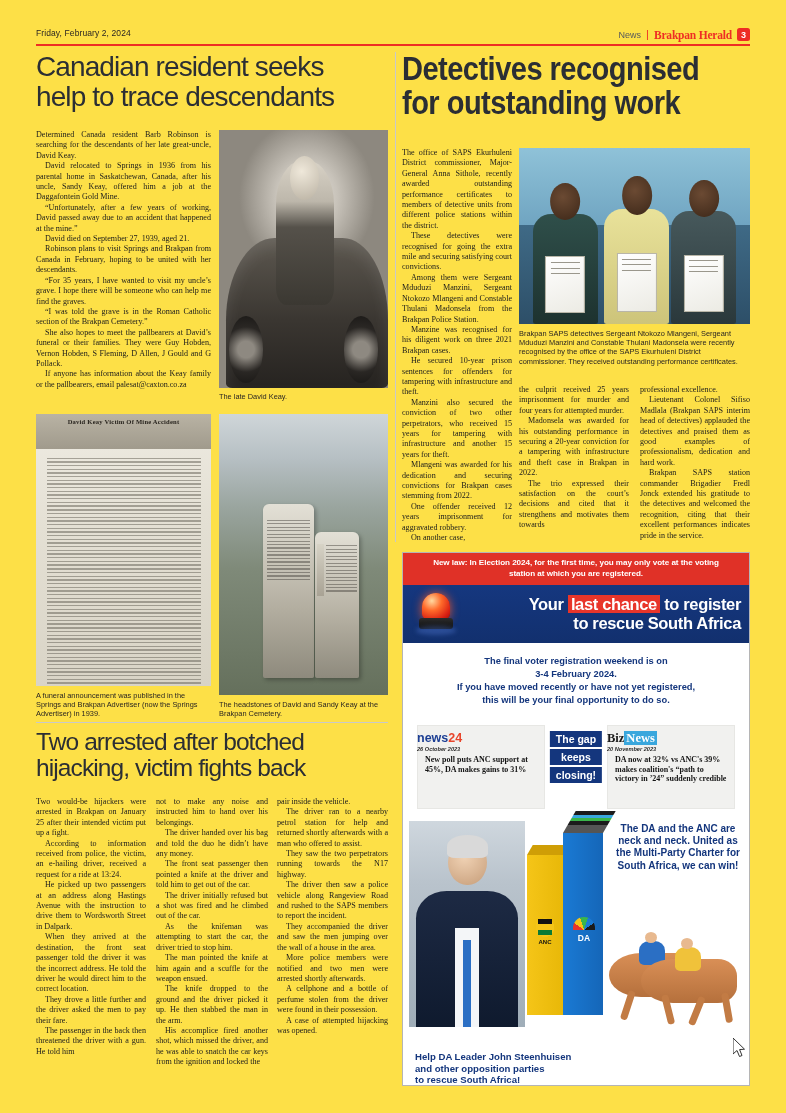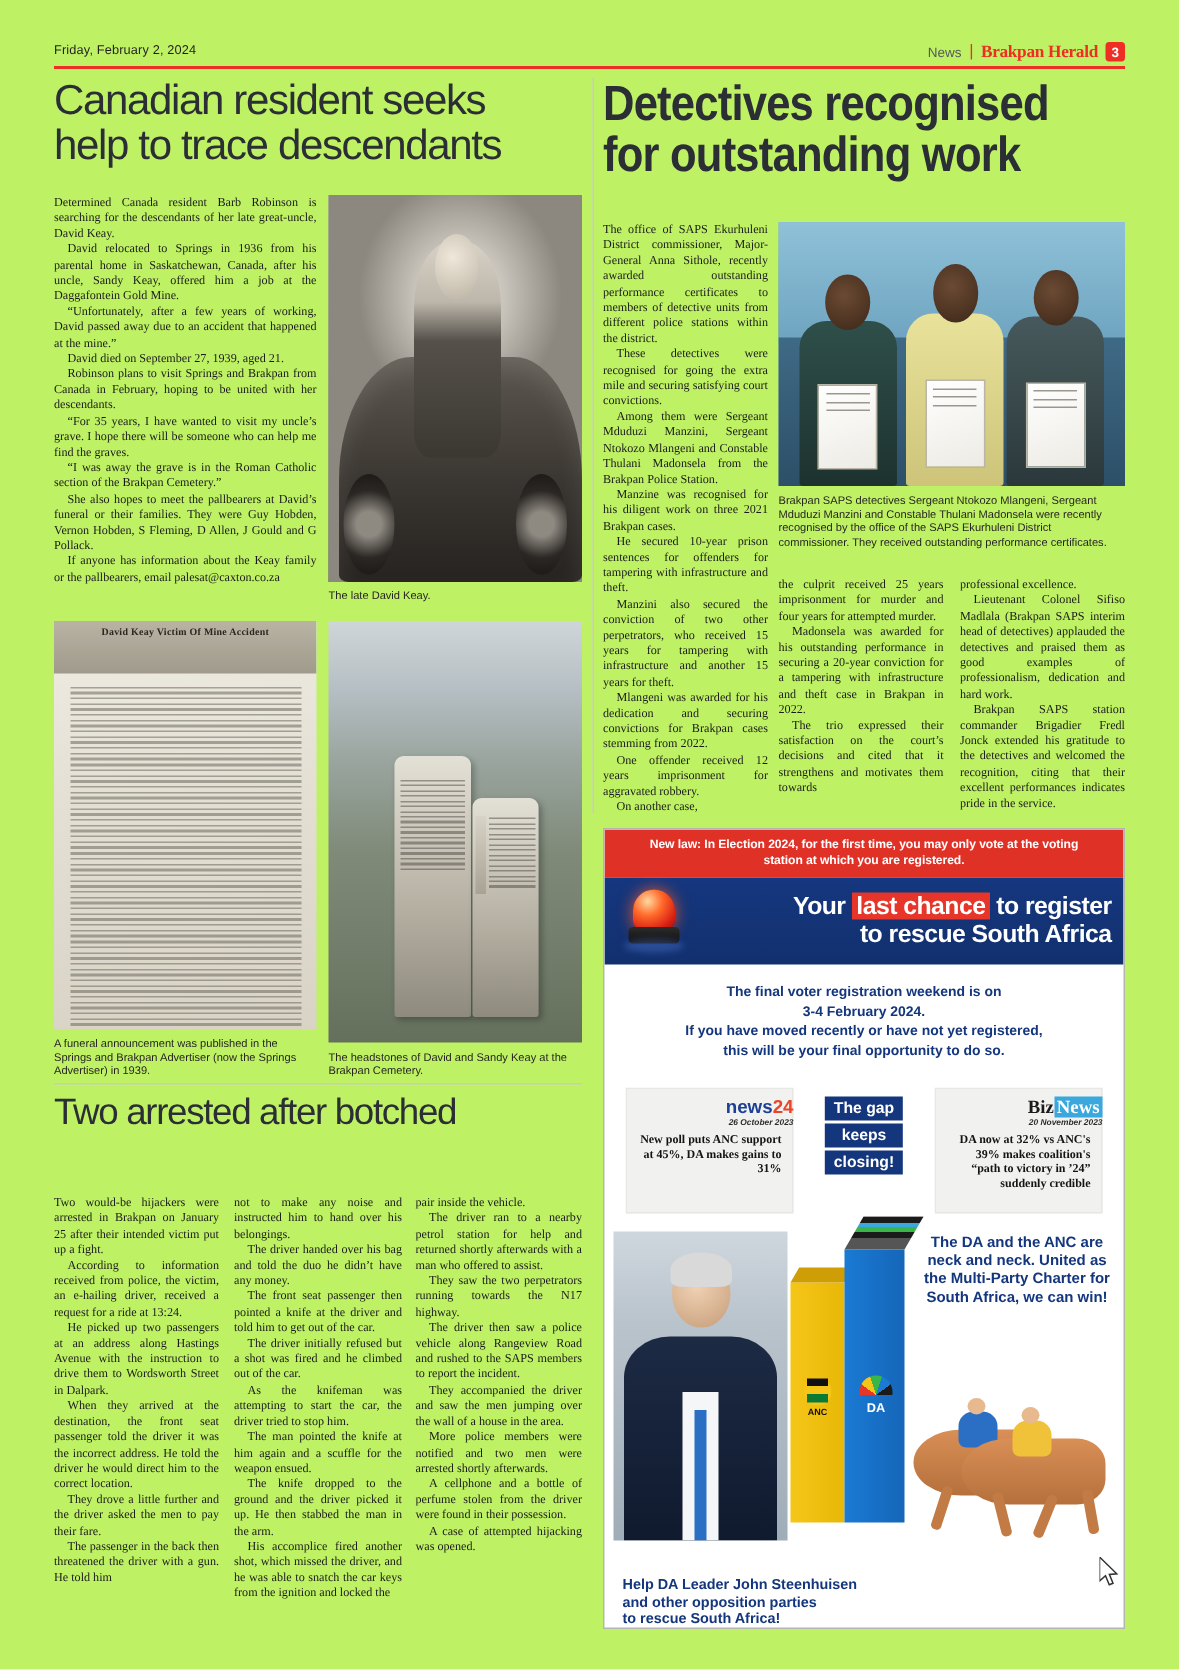--- a/index.html
+++ b/index.html
@@ -2,21 +2,21 @@
 <html><head>
 <meta charset="utf-8">
 <style>
   * { box-sizing: border-box; margin: 0; padding: 0; }
   html, body {
     width: 786px; height: 1113px;
     background: #ffffff;
     font-family: "Liberation Sans", sans-serif;
     overflow: hidden;
   }
-  .page { position: relative; width: 786px; height: 1113px; background:#bef264; }
+  .page { position: relative; width: 786px; height: 1113px; background:#fde047; }
 
   
   .masthead {
     position: absolute; left: 36px; top: 28px; width: 714px; height: 22px;
     display: flex; align-items: flex-start; justify-content: space-between;
   }
   .masthead-date { font-size: 8.5px; color: #231f20; letter-spacing: .1px; }
   .masthead-right { display: flex; align-items: center; gap: 5px; }
   .mh-news { font-size: 9px; color: #58595b; }
   .mh-pipe { color: #ee2d24; font-size: 11px; line-height: 1; }
@@ -200,22 +200,22 @@
   }
   .hl-mark { background:#e8352a; padding:0 3px; }
   .ad-sub {
     text-align:center; color:#14367d; font-weight:bold;
     font-size:9.3px; line-height:13px; padding:12px 18px 10px;
   }
   .ad-polls {
     position:relative; height:96px; margin-top:2px;
   }
   .poll-card {
-    position:absolute; top:6px; width:112px; height:84px;
-    background:#f1f1ef; text-align:right; padding-top:7px;
+    position:absolute; top:6px; width:128px; height:84px;
+    background:#f1f1ef; text-align:left; padding-top:7px;
     box-shadow: 0 0 0 1px #e7e7e4 inset;
   }
   .poll-card.left  { left:14px; }
   .poll-card.right { right:14px; }
   .poll-brand { font-size:12.5px; font-weight:bold; line-height:13px; }
   .n24-a { color:#1d3f94; } .n24-b { color:#e8452b; }
   .biz-a { color:#1b1b1b; font-family:"Liberation Serif", serif; }
   .biz-b { color:#ffffff; background:#3aa7dd; padding:0 2px; font-family:"Liberation Serif", serif; }
   .poll-date { font-size:5.6px; font-style:italic; font-weight:bold; color:#2c2c2c; margin:1px 0 3px; }
   .poll-text {
@@ -352,21 +352,21 @@
     </div>
   </div>
 
   <div class="body-col" style="position:absolute; left:36px; top:130px; width:175px;">
     <p>Determined Canada resident Barb Robinson is searching for the descendants of her late great-uncle, David Keay.</p>
     <p>David relocated to Springs in 1936 from his parental home in Saskatchewan, Canada, after his uncle, Sandy Keay, offered him a job at the Daggafontein Gold Mine.</p>
     <p>“Unfortunately, after a few years of working, David passed away due to an accident that happened at the mine.”</p>
     <p>David died on September 27, 1939, aged 21.</p>
     <p>Robinson plans to visit Springs and Brakpan from Canada in February, hoping to be united with her descendants.</p>
     <p>“For 35 years, I have wanted to visit my uncle’s grave. I hope there will be someone who can help me find the graves.</p>
-    <p>“I was away the grave is in the Roman Catholic section of the Brakpan Cemetery.”</p>
+    <p>“I was told the grave is in the Roman Catholic section of the Brakpan Cemetery.”</p>
     <p>She also hopes to meet the pallbearers at David’s funeral or their families. They were Guy Hobden, Vernon Hobden, S Fleming, D Allen, J Gould and G Pollack.</p>
     <p>If anyone has information about the Keay family or the pallbearers, email palesat@caxton.co.za</p>
   </div>
 
   <div class="photo ph-keay" style="left:219px; top:130px; width:169px; height:258px;">
     <div class="photo-inner">
       <div class="keay-car"></div>
       <div class="keay-wheel l"></div>
       <div class="keay-wheel r"></div>
       <div class="keay-man"></div>
@@ -557,20 +557,21 @@
     <p>professional excellence.</p>
     <p>Lieutenant Colonel Sifiso Madlala (Brakpan SAPS interim head of detectives) applauded the detectives and praised them as good examples of professionalism, dedication and hard work.</p>
     <p>Brakpan SAPS station commander Brigadier Fredl Jonck extended his gratitude to the detectives and welcomed the recognition, citing that their excellent performances indicates pride in the service.</p>
   </div>
 
   <div class="hrule" style="left:36px; top:722px; width:352px;"></div>
 
   <div style="position:absolute; left:36px; top:729px; width:356px;">
     <div class="hl-light" style="font-size:24.5px;">
       <div>Two arrested after botched</div>
+      <div>hijacking, victim fights back</div>
     </div>
   </div>
 
   <div class="body-col" style="position:absolute; left:36px; top:797px; width:110px;">
     <p>Two would-be hijackers were arrested in Brakpan on January 25 after their intended victim put up a fight.</p>
     <p>According to information received from police, the victim, an e-hailing driver, received a request for a ride at 13:24.</p>
     <p>He picked up two passengers at an address along Hastings Avenue with the instruction to drive them to Wordsworth Street in Dalpark.</p>
     <p>When they arrived at the destination, the front seat passenger told the driver it was the incorrect address. He told the driver he would direct him to the correct location.</p>
     <p>They drove a little further and the driver asked the men to pay their fare.</p>
     <p>The passenger in the back then threatened the driver with a gun. He told him</p>

